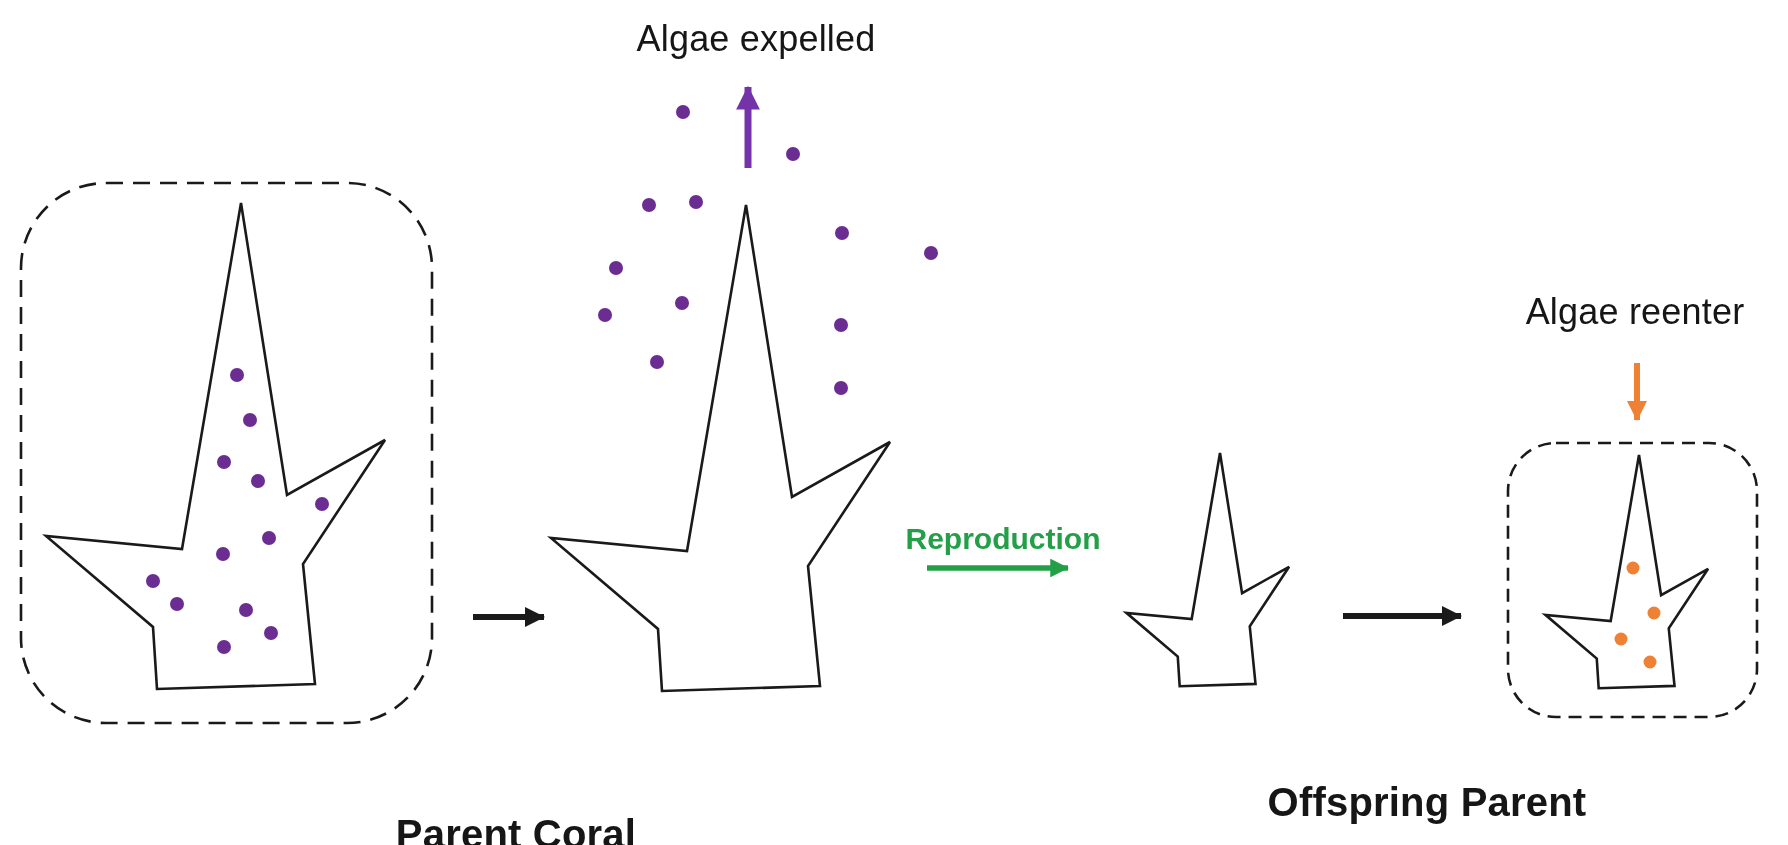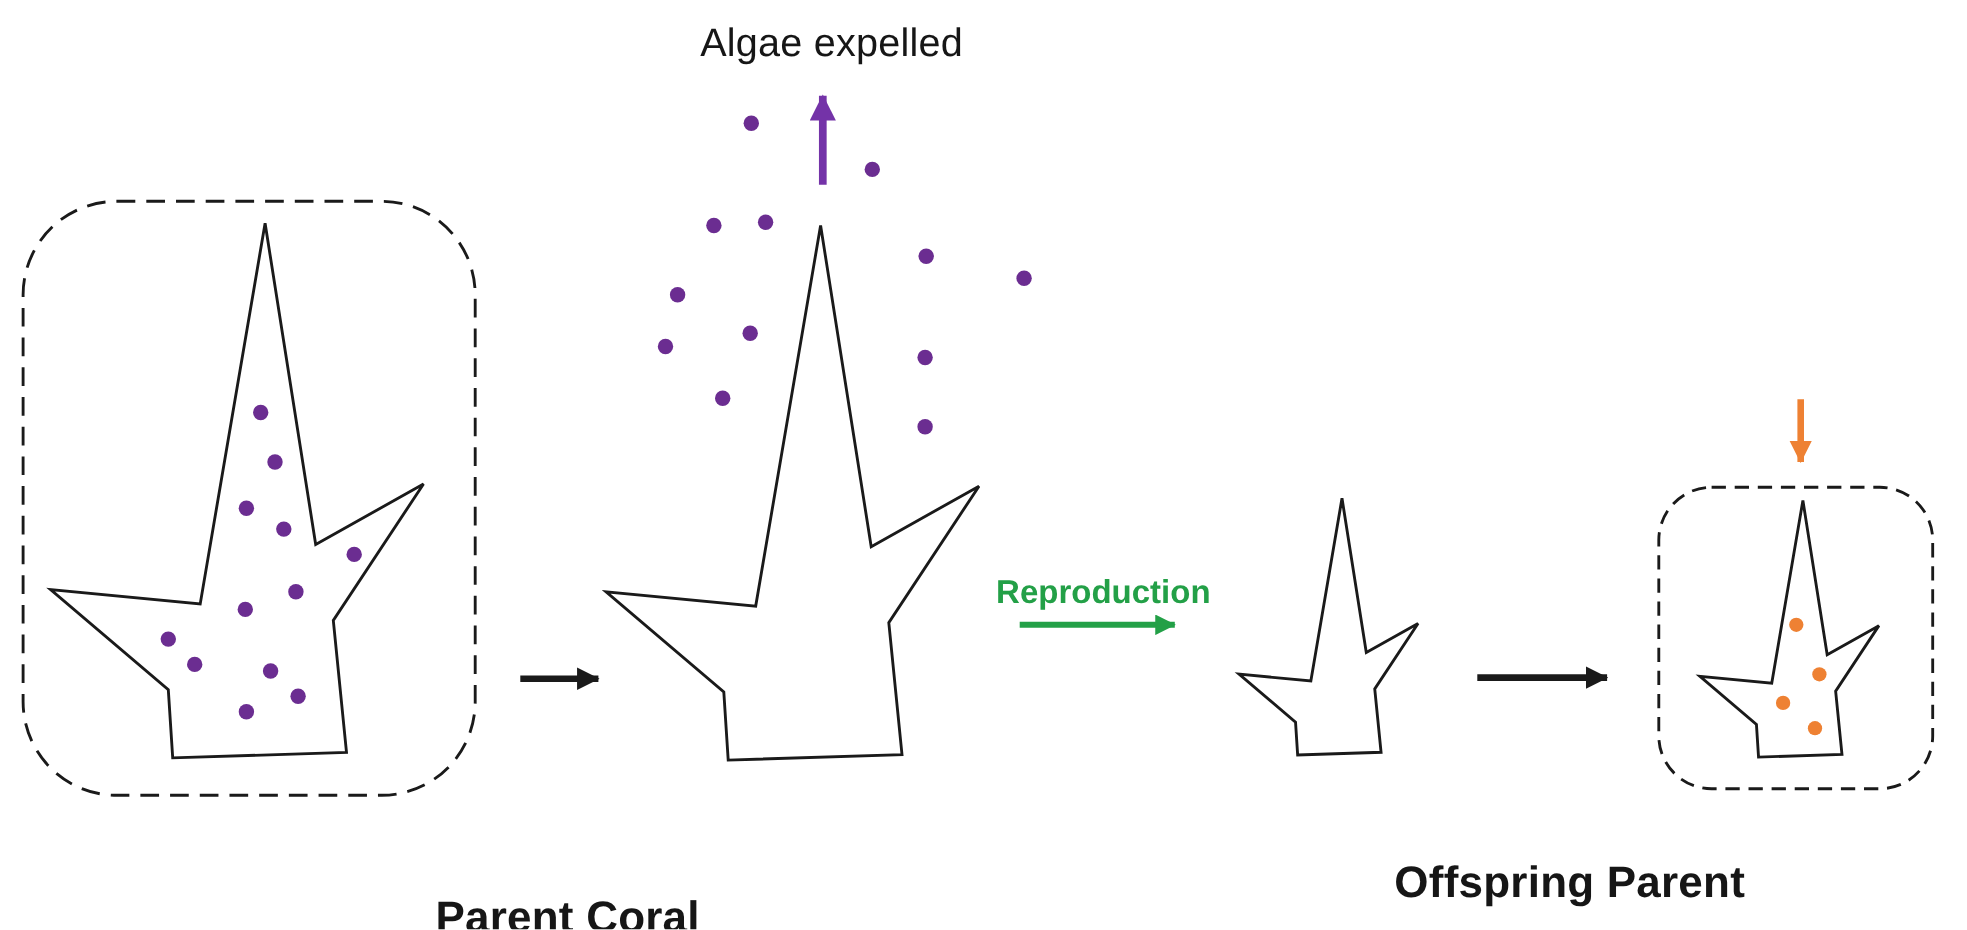--- a/index.html
+++ b/index.html
@@ -118,19 +118,20 @@
 
     <line class="arrow black" x1="473" y1="617" x2="544" y2="617" marker-end="url(#head-black)"></line>
     <line class="arrow black" x1="1343" y1="616" x2="1461" y2="616" marker-end="url(#head-black)"></line>
     <line class="arrow purple" x1="748" y1="168" x2="748" y2="87" marker-end="url(#head-purple)"></line>
     <line class="arrow green" x1="927" y1="568" x2="1068" y2="568" marker-end="url(#head-green)"></line>
     <line class="arrow orange" x1="1637" y1="363" x2="1637" y2="420" marker-end="url(#head-orange)"></line>
   </svg>
 
   <div class="lbl top" style="left:756px;top:18px;">Algae expelled</div>
 
+  <div class="lbl top" style="left:1635px;top:291px;">Algae reenter</div>
 
   <div class="lbl green" style="left:1003px;top:504px;">Reproduction</div>
 
   <div class="lbl bottom" style="left:516px;top:779px;margin-top:32px;">Parent Coral</div>
 
   <div class="lbl bottom" style="left:1427px;top:779px;">Offspring Parent</div>
 </div>
 
 </body></html>

